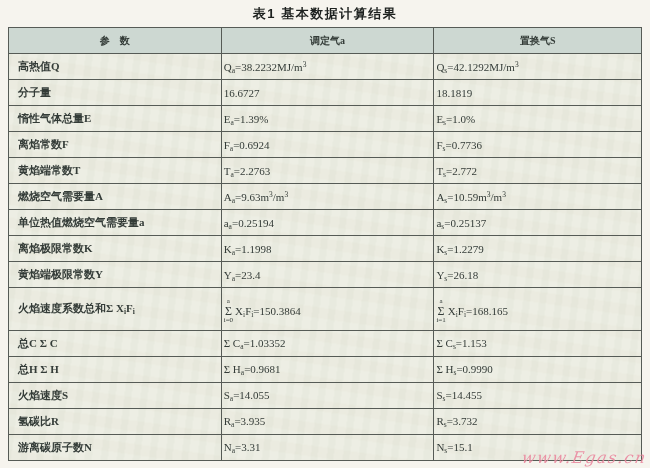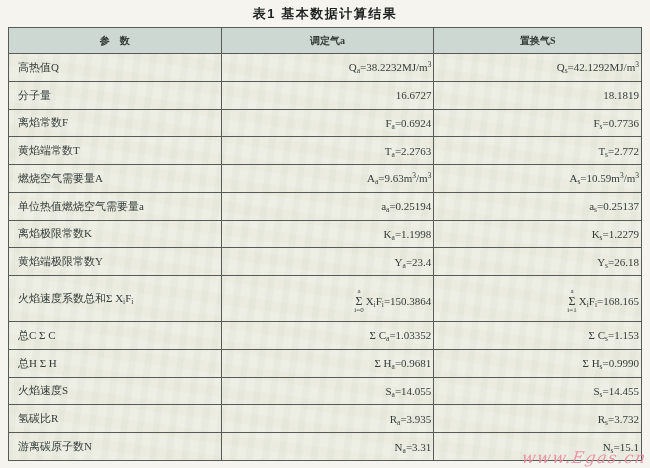--- a/index.html
+++ b/index.html
@@ -44,22 +44,22 @@
     white-space:nowrap;
   }
   thead tr{height:26px;}
   th{
     background:var(--header-bg);
     font-weight:bold;font-size:10px;
     text-align:center;
   }
   tbody tr{height:23px;}
   tbody tr.tall{height:38px;}
-  td.param{text-align:left;padding-left:9px;}
-  td.val{text-align:right;margin-left:11px;}
+  td.param{text-align:left;padding-left:9px;font-weight:bold;}
+  td.val{text-align:left;margin-left:11px;}
   sub,sup{font-size:7.5px;line-height:0;}
   sub{vertical-align:-2px;}
   sup{vertical-align:4px;}
   .sumwrap{display:inline-flex;align-items:center;}
   .sigstack{
     display:inline-flex;flex-direction:column;align-items:center;
     line-height:1;margin-right:2px;
   }
   .siglim{font-size:7px;}
   .sigchar{font-size:12px;line-height:1;}
@@ -95,20 +95,25 @@
     <tbody>
         <tr>
           <td class="param">高热值Q</td>
           <td class="val">Q<sub>a</sub>=38.2232MJ/m<sup>3</sup></td>
           <td class="val">Q<sub>s</sub>=42.1292MJ/m<sup>3</sup></td>
         </tr>
         <tr>
           <td class="param">分子量</td>
           <td class="val">16.6727</td>
           <td class="val">18.1819</td>
+        </tr>
+        <tr>
+          <td class="param">惰性气体总量E</td>
+          <td class="val">E<sub>a</sub>=1.39%</td>
+          <td class="val">E<sub>s</sub>=1.0%</td>
         </tr>
         <tr>
           <td class="param">离焰常数F</td>
           <td class="val">F<sub>a</sub>=0.6924</td>
           <td class="val">F<sub>s</sub>=0.7736</td>
         </tr>
         <tr>
           <td class="param">黄焰端常数T</td>
           <td class="val">T<sub>a</sub>=2.2763</td>
           <td class="val">T<sub>s</sub>=2.772</td>

